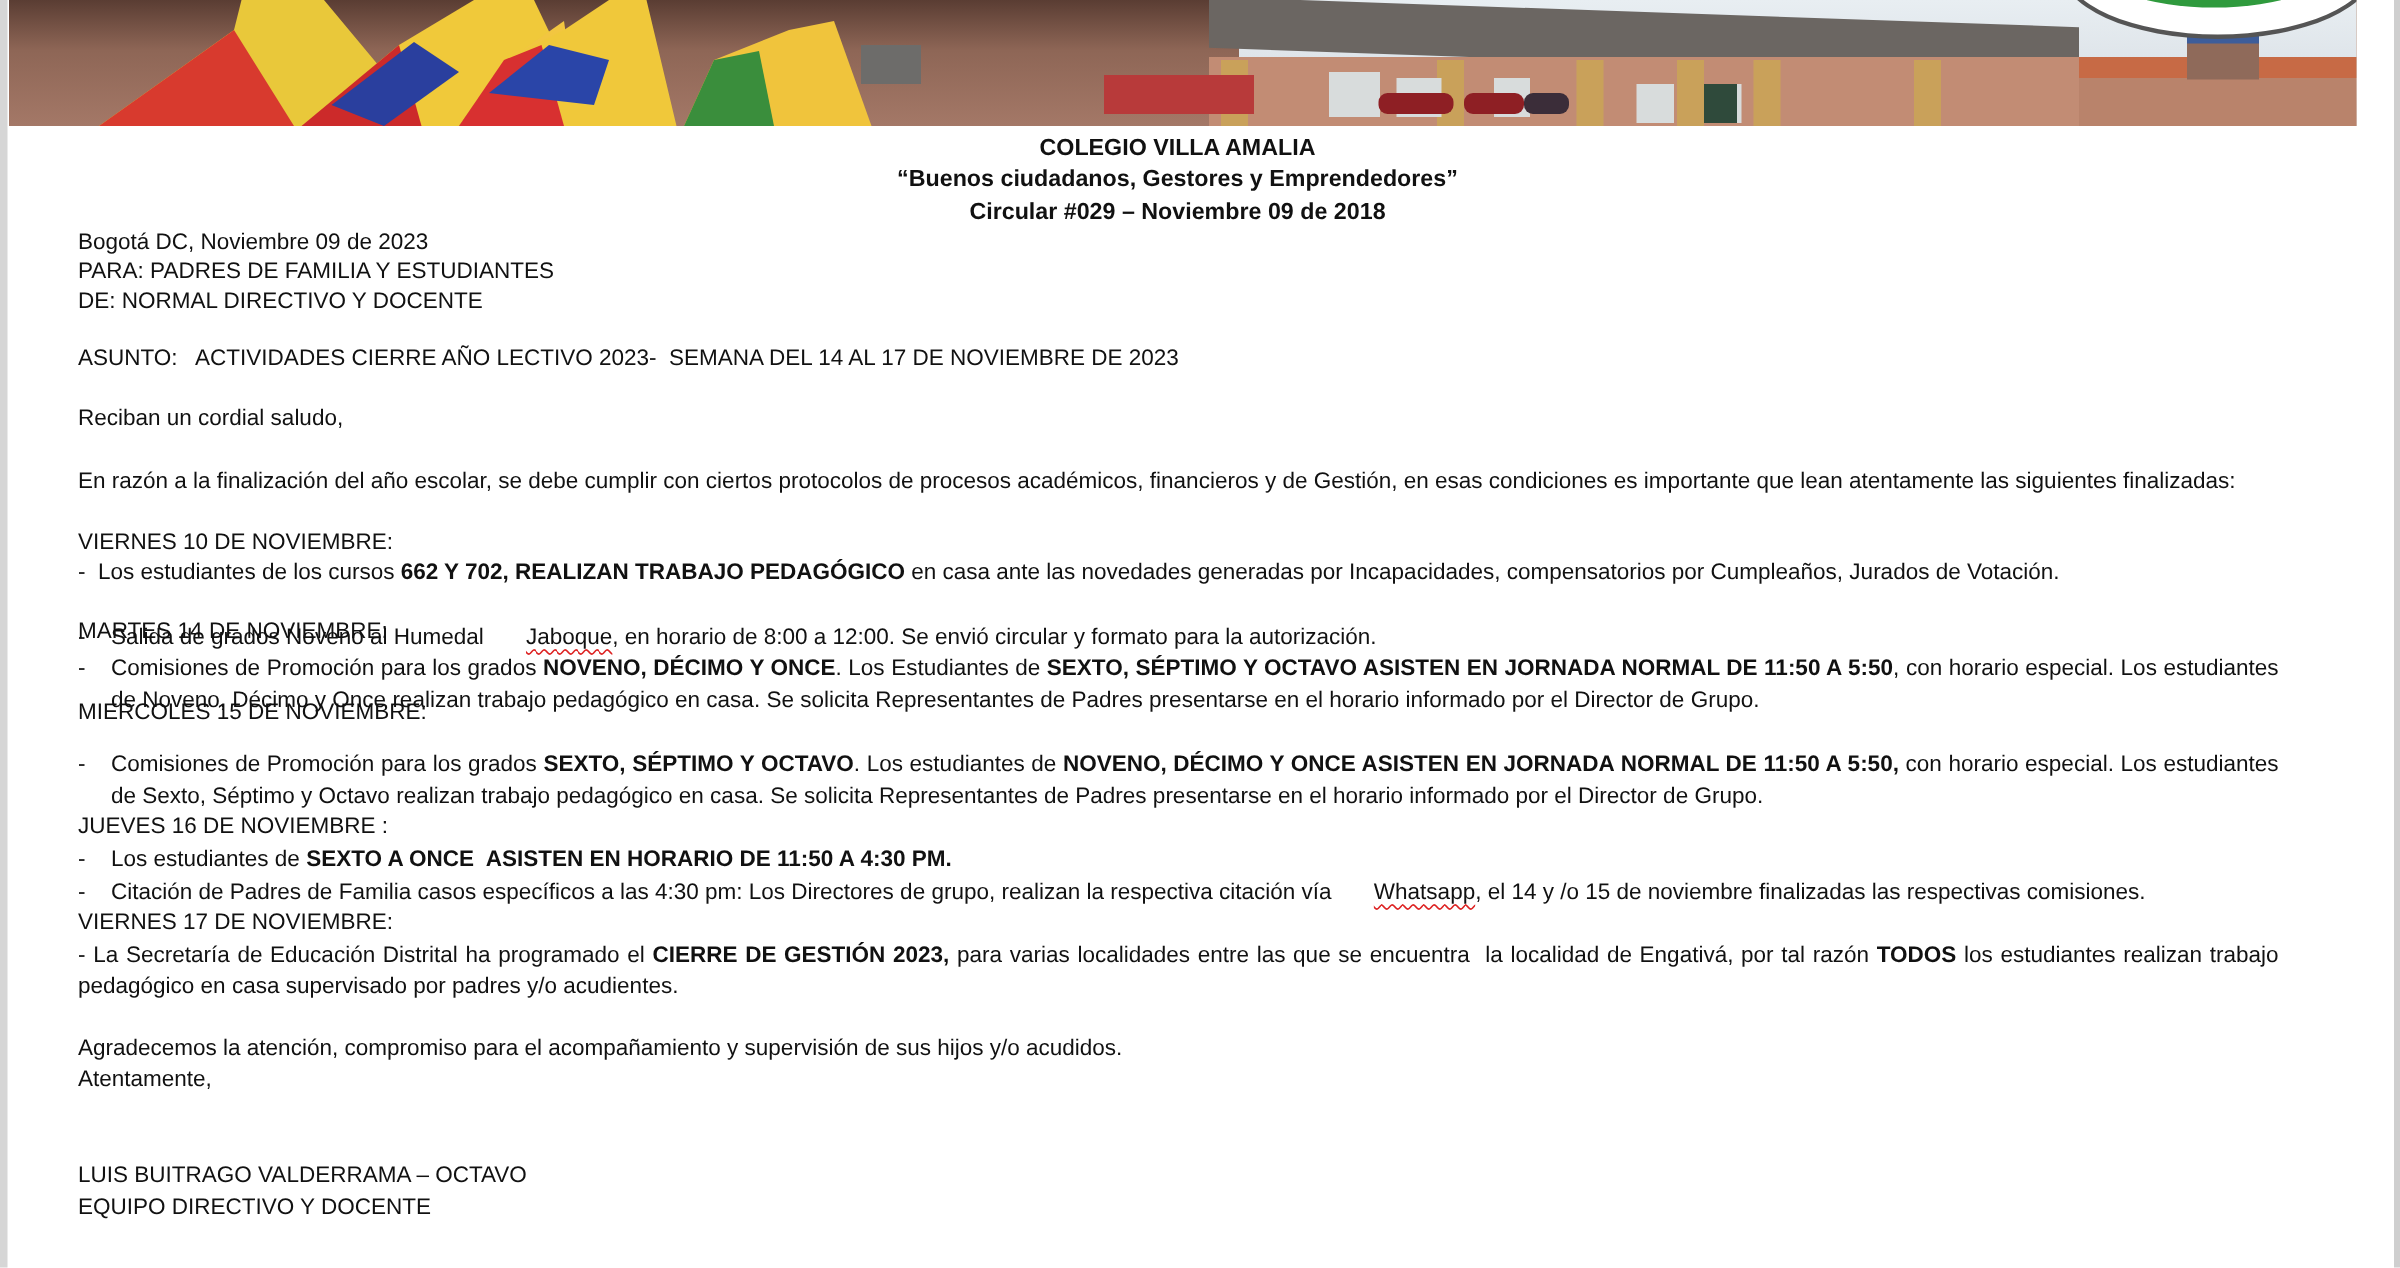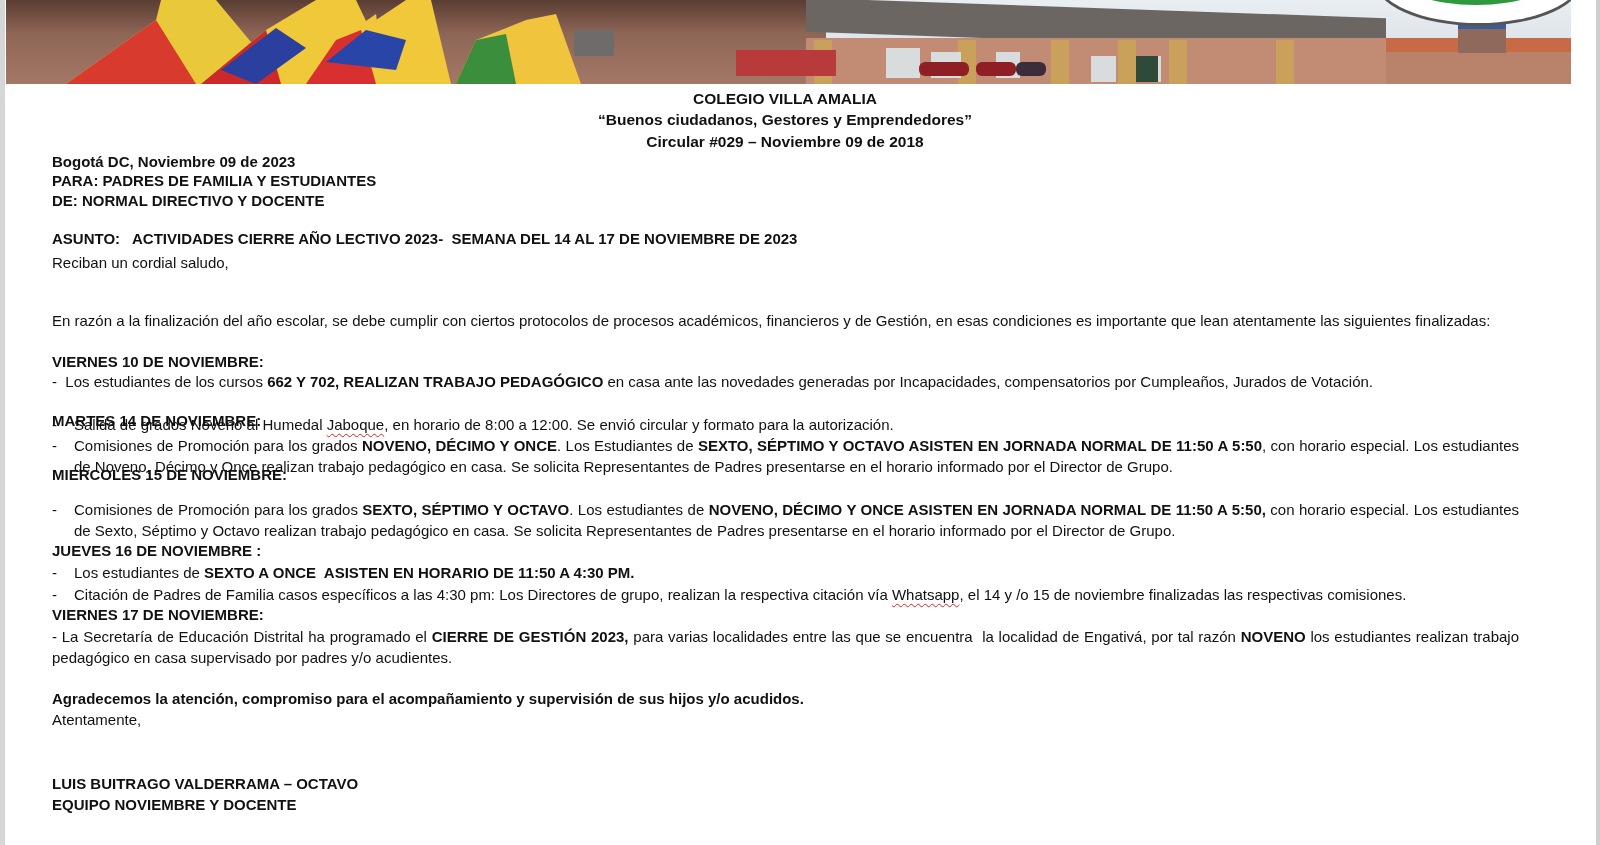--- a/index.html
+++ b/index.html
@@ -25,26 +25,26 @@
   .window { position:absolute; width:40px; height:26px; background:#d8dcdc; }
   .students { position:absolute; top:62px; height:14px; border-radius:6px; background:#8e1f24; }
   .flag { position:absolute; top:0; height:84px; }
   .logo {
     position:absolute; left:1367px; top:-70px; width:205px; height:90px; border-radius:50%;
     background:#ffffff; border:3px solid #555;
   }
   .logo-inner { position:absolute; left:20px; top:14px; width:160px; height:58px; border-radius:50%; background:#2f9a3d; }
   .center { position:absolute; left:0; width:1570px; text-align:center; font-weight:bold; font-size:15.5px; }
   .line { position:absolute; left:52px; font-size:15px; white-space:nowrap; }
-  .b { font-weight:bold; }
+  .b { font-weight:normal; }
   .para { position:absolute; left:52px; width:1467px; font-size:15px; line-height:20.5px; text-align:justify; }
   .bullet { position:absolute; left:52px; width:1467px; font-size:15px; line-height:20.5px; text-align:justify; }
   .bullet .dash { position:absolute; left:0; top:0; }
   .bullet .txt { display:block; padding-left:22px; }
-  .squiggle { text-decoration:underline wavy #d22; text-decoration-thickness:1px; text-underline-offset:3px; }
+  .squiggle { text-decoration:underline wavy #d22; text-decoration-thickness:1px; text-underline-offset:3px;margin-left:24px; }
   b { font-weight:bold; }
 </style>
 </head>
 <body>
 
 <div class="frame-left"></div>
 <div class="frame-right"></div>
 
 <div class="banner">
   <div class="wall1"></div>
@@ -97,21 +97,21 @@
 
 <div class="center" style="top:90px">COLEGIO VILLA AMALIA</div>
 <div class="center" style="top:111px">“Buenos ciudadanos, Gestores y Emprendedores”</div>
 <div class="center" style="top:133px">Circular #029 – Noviembre 09  de 2018</div>
 
 <div class="line b" style="top:153px">Bogotá DC, Noviembre 09 de 2023</div>
 <div class="line b" style="top:172px">PARA: PADRES DE FAMILIA Y ESTUDIANTES</div>
 <div class="line b" style="top:192px">DE: NORMAL DIRECTIVO Y DOCENTE</div>
 <div class="line b" style="top:230px;white-space:pre">ASUNTO:   ACTIVIDADES CIERRE AÑO LECTIVO 2023-  SEMANA DEL 14 AL 17 DE NOVIEMBRE DE 2023</div>
 
-<div class="line" style="top:254px">Reciban un cordial saludo,</div>
+<div class="line" style="top:270px">Reciban un cordial saludo,</div>
 
 <div class="para" style="top:311px">En razón a la finalización del año escolar, se debe cumplir con ciertos protocolos de procesos académicos, financieros y de Gestión, en esas condiciones es importante que lean atentamente las siguientes finalizadas:</div>
 
 <div class="line b" style="top:353px">VIERNES 10 DE NOVIEMBRE:</div>
 <div class="line" style="top:373px;white-space:pre"><span>-</span>  <span>Los estudiantes de los cursos </span><b>662 Y 702, REALIZAN TRABAJO PEDAGÓGICO</b><span> en casa ante las novedades generadas por Incapacidades, compensatorios por Cumpleaños, Jurados de Votación.</span></div>
 
 <div class="line b" style="top:412px">MARTES 14 DE NOVIEMBRE:</div>
 <div class="bullet" style="top:415px">
   <span class="dash">-</span>
   <span class="txt"><span>Salida de grados Noveno al Humedal </span><span class="squiggle">Jaboque</span><span>, en horario de 8:00 a 12:00. Se envió circular y formato para la autorización.</span></span>
@@ -131,18 +131,18 @@
 <div class="bullet" style="top:563px">
   <span class="dash">-</span>
   <span class="txt" style="white-space:pre"><span>Los estudiantes de </span><b>SEXTO A ONCE  ASISTEN EN HORARIO DE 11:50 A 4:30 PM.</b></span>
 </div>
 <div class="bullet" style="top:585px">
   <span class="dash">-</span>
   <span class="txt"><span>Citación de Padres de Familia casos específicos a las 4:30 pm: Los Directores de grupo, realizan la respectiva citación vía </span><span class="squiggle">Whatsapp</span><span>, el 14 y /o 15 de noviembre finalizadas las respectivas comisiones.</span></span>
 </div>
 
 <div class="line b" style="top:606px">VIERNES 17 DE NOVIEMBRE:</div>
-<div class="para" style="top:627px;white-space:pre-wrap"><span>-</span> <span>La Secretaría de Educación Distrital ha programado el </span><b>CIERRE DE GESTIÓN 2023,</b><span> para varias localidades entre las que se encuentra  la localidad de Engativá, por tal razón </span><b>NOVENO</b><span> los estudiantes realizan trabajo pedagógico en casa supervisado por padres y/o acudientes.</span></div>
+<div class="para" style="top:627px;white-space:pre-wrap"><span>-</span> <span>La Secretaría de Educación Distrital ha programado el </span><b>CIERRE DE GESTIÓN 2023,</b><span> para varias localidades entre las que se encuentra  la localidad de Engativá, por tal razón </span><b>TODOS</b><span> los estudiantes realizan trabajo pedagógico en casa supervisado por padres y/o acudientes.</span></div>
 
 <div class="line b" style="top:690px">Agradecemos la atención, compromiso para el acompañamiento y supervisión de sus hijos y/o acudidos.</div>
 <div class="line" style="top:711px">Atentamente,</div>
 <div class="line b" style="top:775px">LUIS BUITRAGO VALDERRAMA – OCTAVO</div>
-<div class="line b" style="top:796px">EQUIPO NOVIEMBRE Y DOCENTE</div>
+<div class="line b" style="top:796px">EQUIPO DIRECTIVO Y DOCENTE</div>
 
 </body></html>

